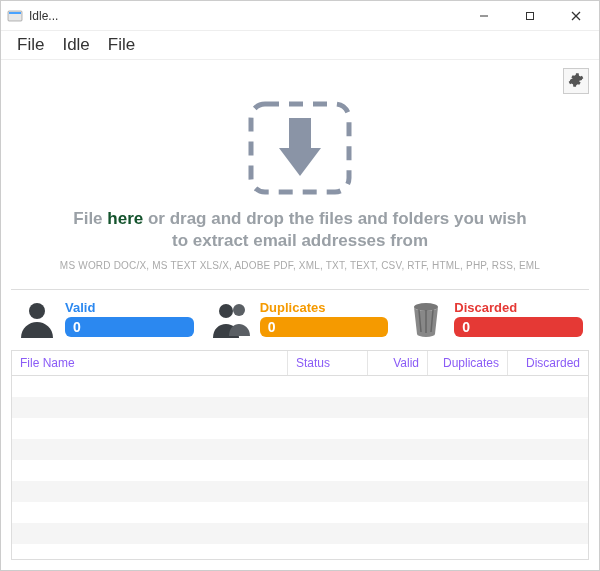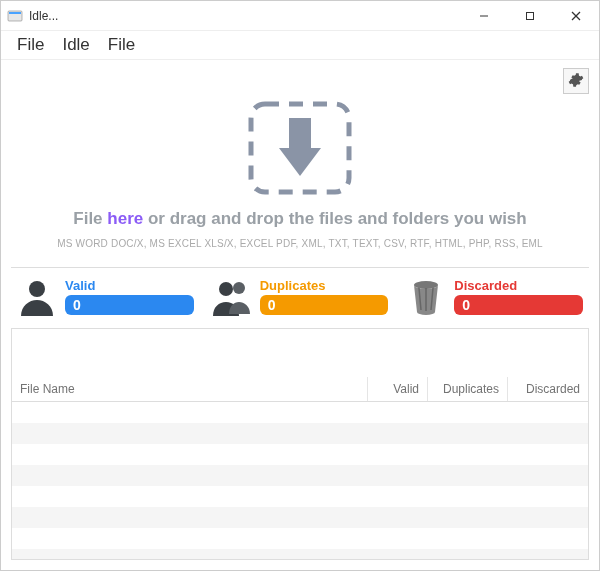--- a/index.html
+++ b/index.html
@@ -67,21 +67,21 @@
   }
   .instr {
     color: #9aa0a6;
     font-size: 17px;
     font-weight: 600;
     text-align: center;
     line-height: 1.3;
     max-width: 520px;
   }
   .instr .link {
-    color: #8b5cf6;
+    color: #14532d;
   }
   .filetypes {
     margin-top: 8px;
     font-size: 10px;
     color: #aaa;
     text-align: center;
     letter-spacing: 0.2px;
   }
   .divider {
     height: 1px;
@@ -131,22 +131,21 @@
     flex: 1;
     display: flex;
     flex-direction: column;
     overflow: hidden;
   }
   .table-header {
     display: flex;
     background: #fff;
     border-bottom: 1px solid #ddd;
     font-size: 12px;
-    color: #737373;
-    margin-top: 48px;
+    color: #8b5cf6;
   }
   .th {
     padding: 5px 8px;
     border-right: 1px solid #e5e5e5;
     white-space: nowrap;
   }
   .th:last-child { border-right: none; }
   .col-filename { flex: 1; text-align: left; }
   .col-status { width: 80px; text-align: left; }
   .col-valid { width: 60px; text-align: right; }
@@ -213,22 +212,23 @@
       <svg viewBox="0 0 110 100" width="110" height="100">
         <rect x="6" y="6" width="98" height="88" rx="14" fill="none" stroke="#8a94a6" stroke-width="5" stroke-dasharray="14 10"></rect>
         <g fill="#8a94a6">
           <rect x="44" y="20" width="22" height="32"></rect>
           <polygon points="34,50 76,50 55,78"></polygon>
         </g>
       </svg>
     </div>
     <div class="instr">
       <span>File </span><a class="link">here</a><span> or drag and drop the files and folders you wish</span><br>
-    </div>
-    <div class="filetypes">MS WORD DOC/X, MS EXCEL XLS/X, EXCEL PDF, XML, TXT, TEXT, CSV, RTF, HTML, PHP, RSS, EML</div>
+      <span>to extract email addresses from</span>
+    </div>
+    <div class="filetypes">MS WORD DOC/X, MS TEXT XLS/X, ADOBE PDF, XML, TXT, TEXT, CSV, RTF, HTML, PHP, RSS, EML</div>
   </div>
 
   <div class="divider"></div>
 
   <div class="stats-row">
     <div class="stat">
       <span class="stat-icon">
         <svg viewBox="0 0 40 40" width="40" height="40">
           <circle cx="20" cy="13" r="8" fill="#3a3f44"></circle>
           <path d="M4 40c0-10 8-16 16-16s16 6 16 16z" fill="#3a3f44"></path>
@@ -268,20 +268,21 @@
       <div class="stat-body">
         <div class="stat-label disc-label">Discarded</div>
         <div class="stat-bar disc-bar">0</div>
       </div>
     </div>
   </div>
 
   <div class="table-wrap">
     <div class="table-header">
       <div class="th col-filename">File Name</div>
+      <div class="th col-status">Status</div>
       <div class="th col-valid">Valid</div>
       <div class="th col-dup">Duplicates</div>
       <div class="th col-disc">Discarded</div>
     </div>
     <div class="table-body">
       <div class="tr"></div>
       <div class="tr"></div>
       <div class="tr"></div>
       <div class="tr"></div>
       <div class="tr"></div>

